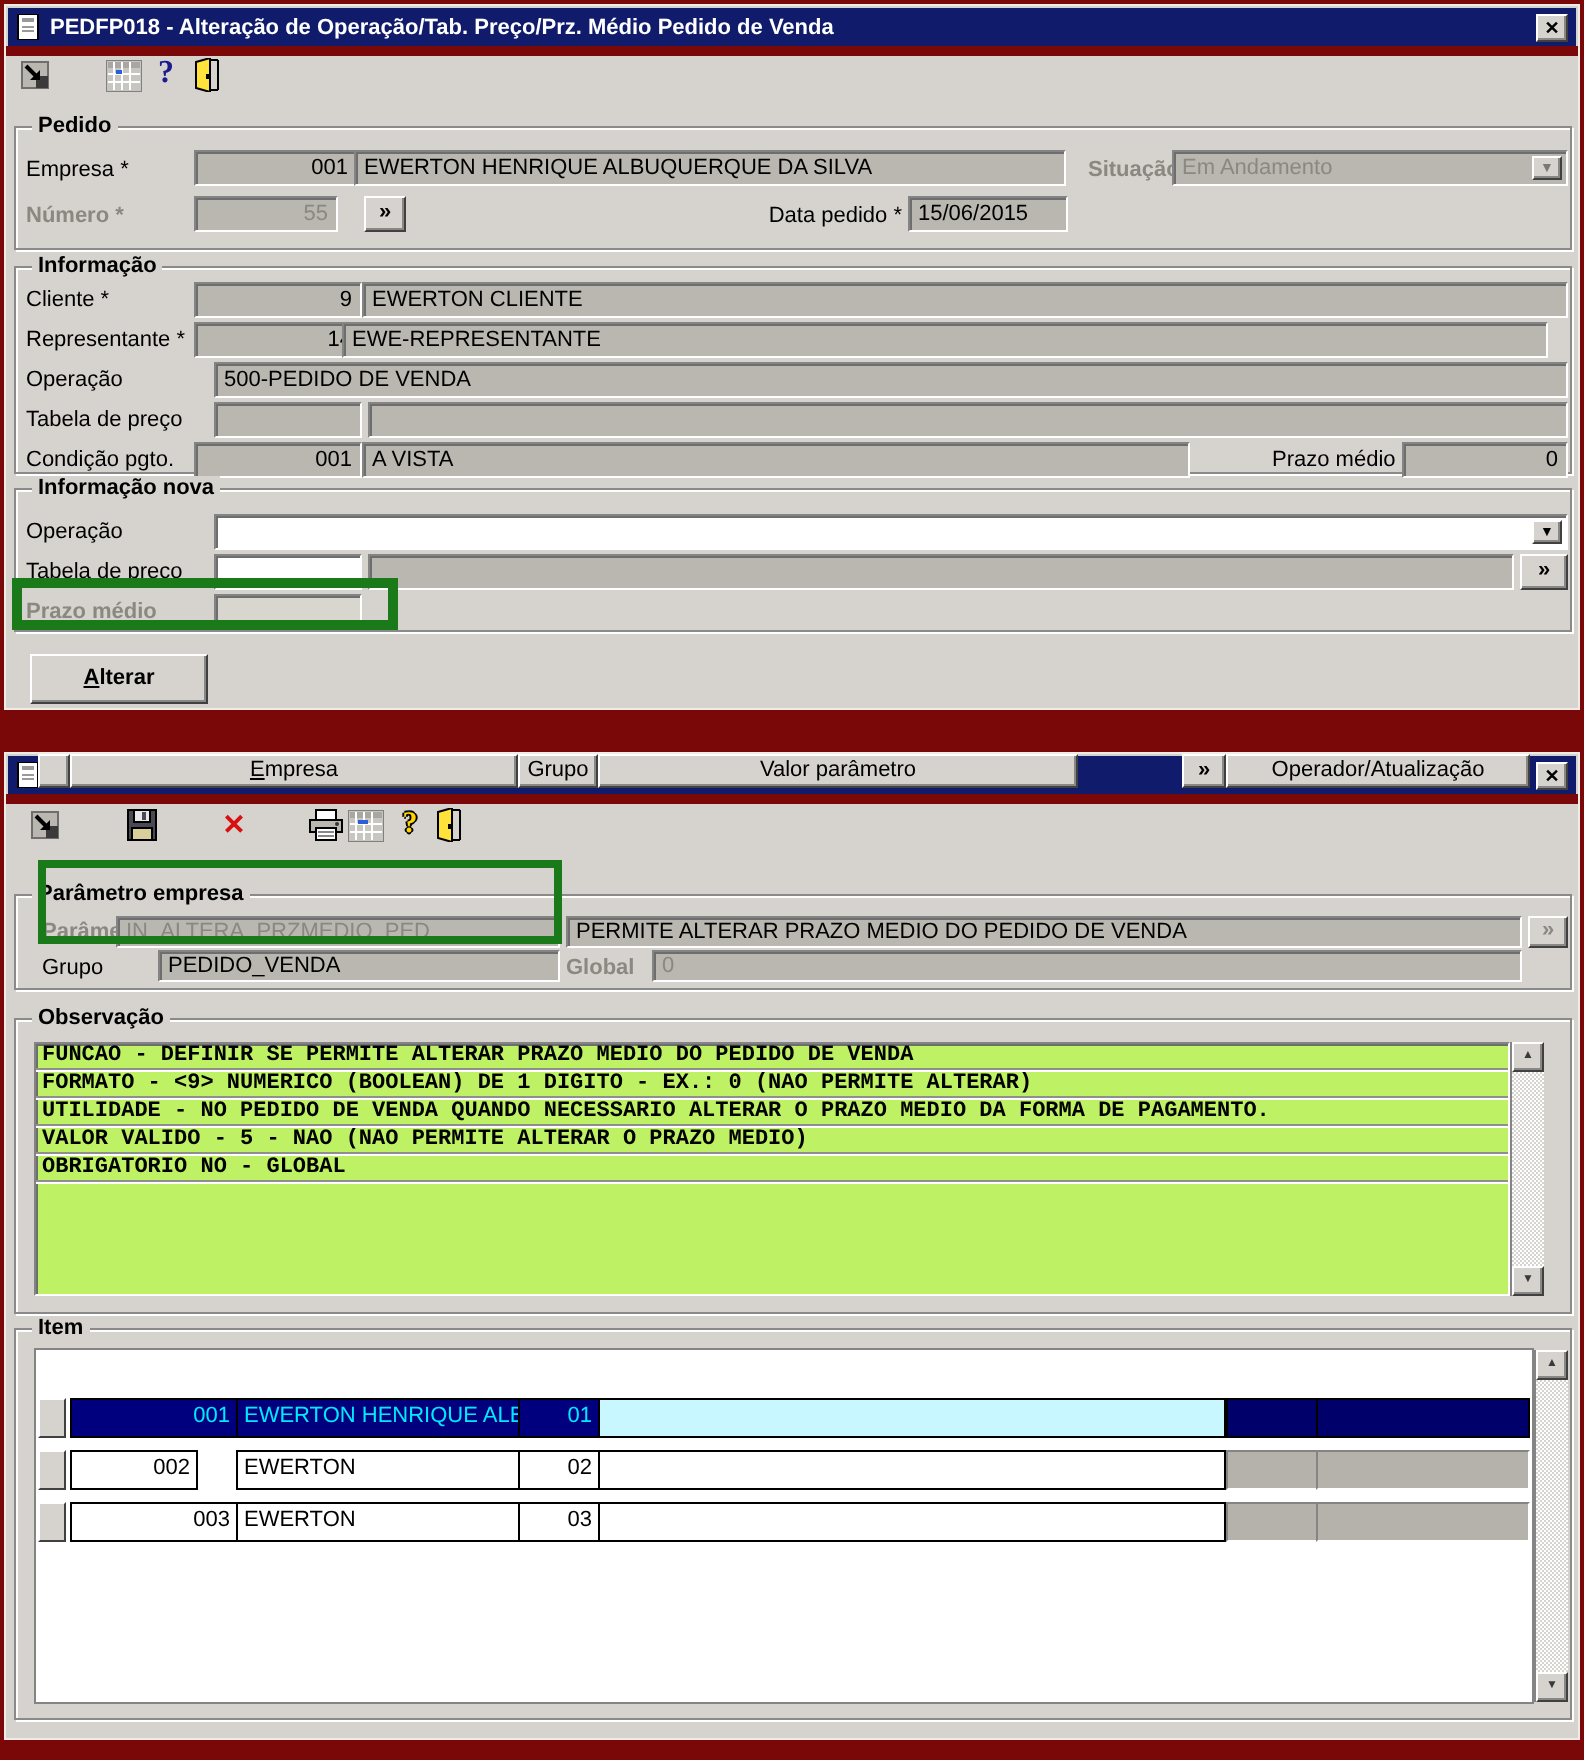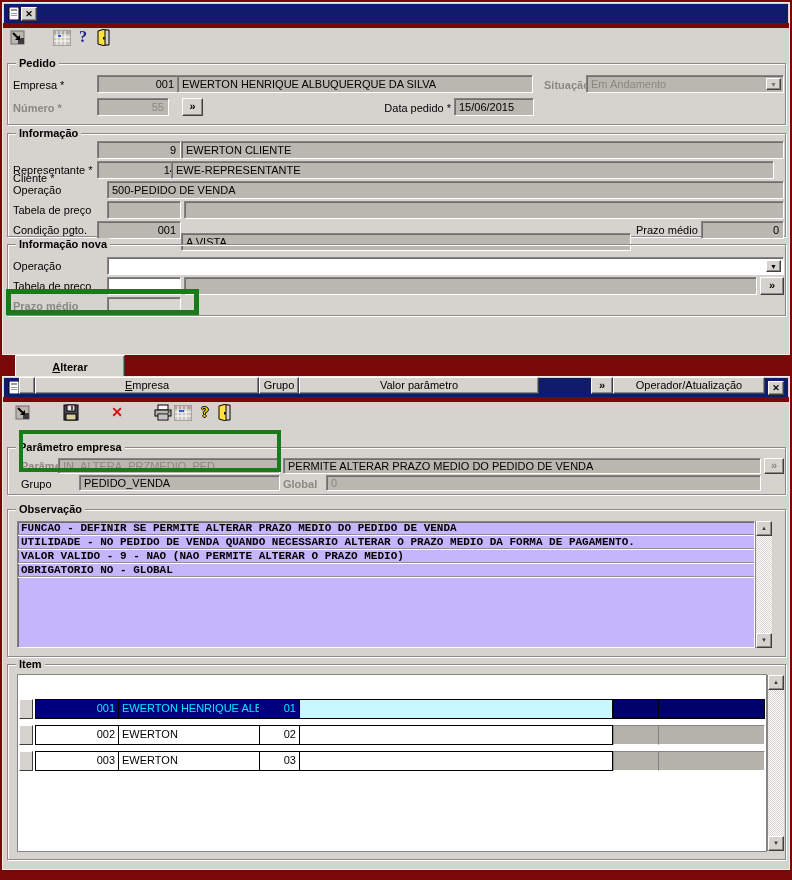--- a/index.html
+++ b/index.html
@@ -44,21 +44,21 @@
   .btn3d { position:absolute; background:#d6d3ce; border:1px solid; border-color:#ffffff #404040 #404040 #ffffff;
            box-shadow:inset -1px -1px 0 #8a8884; text-align:center; font-weight:bold; }
   .chev { font-size:11px; line-height:15px; }
   .combo-arr { position:absolute; top:2px; right:2px; bottom:2px; width:15px; background:#d6d3ce;
                border:1px solid; border-color:#fff #404040 #404040 #fff; box-shadow:inset -1px -1px 0 #8a8884;
                font-size:7px; text-align:center; line-height:12px; color:#000; }
   .combo-arr.dis { color:#7a786f; }
 
   .greenbox { position:absolute; border:4px solid #1a7a1a; background:transparent; pointer-events:none; }
 
-  .obsarea { position:absolute; background:#c4b5fd; border:1px solid; border-color:#848484 #fff #fff #848484;
+  .obsarea { position:absolute; background:#bef264; border:1px solid; border-color:#848484 #fff #fff #848484;
              box-shadow:inset 1px 1px 0 #6e6e6e; overflow:hidden;
              font-family:"Liberation Mono", monospace; font-weight:bold; font-size:11px; }
   .obs-row { height:13px; line-height:12px; border-bottom:1px solid #8f8f8f; box-shadow:0 1px 0 #ffffff;
              margin-bottom:1px; white-space:pre; overflow:hidden; padding-left:3px; }
   .green-inline { outline:3px solid #1a7a1a; outline-offset:0px; }
 
   .vscroll { position:absolute; width:17px; background:#fff;
              background-image:linear-gradient(45deg,#d6d3ce 25%,transparent 25%,transparent 75%,#d6d3ce 75%),
                               linear-gradient(45deg,#d6d3ce 25%,transparent 25%,transparent 75%,#d6d3ce 75%);
              background-size:2px 2px; background-position:0 0,1px 1px;
@@ -95,20 +95,21 @@
 
     <div class="titlebar">
       <span class="winicon">
         <svg width="13" height="13" viewBox="0 0 13 13">
             <rect x="1" y="0" width="10" height="13" fill="#fff" stroke="#000" stroke-width="1"></rect>
             <rect x="3" y="2" width="6" height="2" fill="#9a9a9a"></rect>
             <rect x="3" y="6" width="6" height="1" fill="#9a9a9a"></rect>
             <rect x="3" y="8" width="6" height="1" fill="#9a9a9a"></rect>
           </svg>
       </span>
+      <span class="ttext">PEDFP018 - Alteração de Operação/Tab. Preço/Prz. Médio Pedido de Venda</span>
       <span class="closebtn">✕</span>
     </div>
     <div class="tstrip" style="top:20px;"></div>
 
     <div class="ticon" style="left:5px; top:26px;">
       <svg width="16" height="16" viewBox="0 0 16 16">
           <rect x="1" y="1" width="13" height="13" fill="#b9b7af" stroke="#6e6e6e"></rect>
           <rect x="8" y="8" width="6" height="6" fill="#3a3a3a"></rect>
           <line x1="3" y1="3" x2="9" y2="9" stroke="#000" stroke-width="2"></line>
           <polygon points="10,10 5,10 10,5" fill="#000"></polygon>
@@ -154,53 +155,53 @@
     </div>
     <span class="lbl dis" style="left:10px; top:99px;">Número *</span>
     <div class="field right gtext" style="left:94px; top:95px; width:72px;">55</div>
     <div class="btn3d chev" style="left:179px; top:95px; width:21px; height:18px;">»</div>
     <span class="lbl" style="left:378px; top:99px; width:70px; text-align:right;">Data pedido *</span>
     <div class="field" style="left:451px; top:95px; width:80px;">15/06/2015</div>
 
     <div class="group" style="left:4px; top:130px; width:779px; height:104px;">
       <span class="legend">Informação</span>
     </div>
-    <span class="lbl" style="left:10px; top:141px;margin-top:28px;">Cliente *</span>
+    <span class="lbl" style="left:10px; top:141px;">Cliente *</span>
     <div class="field right" style="left:94px; top:138px; width:84px;">9</div>
     <div class="field" style="left:178px; top:138px; width:603px;">EWERTON CLIENTE</div>
     <span class="lbl" style="left:10px; top:161px;">Representante *</span>
     <div class="field right" style="left:94px; top:158px; width:84px;">14</div>
     <div class="field" style="left:168px; top:158px; width:603px;">EWE-REPRESENTANTE</div>
     <span class="lbl" style="left:10px; top:181px;">Operação</span>
     <div class="field" style="left:104px; top:178px; width:677px;">500-PEDIDO DE VENDA</div>
     <span class="lbl" style="left:10px; top:201px;">Tabela de preço</span>
     <div class="field" style="left:104px; top:198px; width:74px;"></div>
     <div class="field" style="left:181px; top:198px; width:600px;"></div>
     <span class="lbl" style="left:10px; top:221px;">Condição pgto.</span>
     <div class="field right" style="left:94px; top:218px; width:84px;">001</div>
-    <div class="field" style="left:178px; top:230px; width:450px;">A VISTA</div>
+    <div class="field" style="left:178px; top:218px; width:414px;">A VISTA</div>
     <span class="lbl" style="left:633px; top:221px;">Prazo médio</span>
     <div class="field right" style="left:698px; top:218px; width:83px;">0</div>
 
     <div class="group" style="left:4px; top:241px; width:779px; height:72px;">
       <span class="legend">Informação nova</span>
     </div>
     <span class="lbl" style="left:10px; top:257px;">Operação</span>
     <div class="field white" style="left:104px; top:254px; width:677px;">
       <span class="combo-arr">▼</span>
     </div>
     <span class="lbl" style="left:10px; top:277px;">Tabela de preço</span>
     <div class="field white" style="left:104px; top:274px; width:74px;"></div>
     <div class="field" style="left:181px; top:274px; width:573px;"></div>
     <div class="btn3d chev" style="left:757px; top:274px; width:24px; height:18px;">»</div>
     <span class="lbl dis" style="left:10px; top:297px;">Prazo médio</span>
     <div class="field lite" style="left:104px; top:294px; width:74px;"></div>
     <div class="greenbox" style="left:3px; top:286px; width:193px; height:26px; border-width:5px;"></div>
 
-    <div class="btn3d" style="left:12px; top:324px; width:110px; height:25px;margin-top:28px;">
+    <div class="btn3d" style="left:12px; top:324px; width:89px; height:25px;">
       <span class="fl-u" style="line-height:22px; text-align:center;">Alterar</span>
     </div>
   </div>
 
   <div class="win" style="left:2px; top:376px; width:788px; height:494px;">
 
     <div class="titlebar">
       <span class="winicon">
         <svg width="13" height="13" viewBox="0 0 13 13">
             <rect x="1" y="0" width="10" height="13" fill="#fff" stroke="#000" stroke-width="1"></rect>
@@ -281,22 +282,23 @@
     <div class="field h16" style="left:76px; top:98px; width:201px;">PEDIDO_VENDA</div>
     <span class="lbl dis" style="left:280px; top:101px;">Global</span>
     <div class="field h16 gtext" style="left:323px; top:98px; width:435px;">0</div>
     <div class="greenbox" style="left:16px; top:53px; width:262px; height:42px;"></div>
 
     <div class="group" style="left:4px; top:132px; width:779px; height:148px;">
       <span class="legend">Observação</span>
     </div>
     <div class="obsarea" style="left:14px; top:144px; width:738px; height:127px;">
       <div class="obs-row">FUNCAO - DEFINIR SE PERMITE ALTERAR PRAZO MEDIO DO PEDIDO DE VENDA</div>
+      <div class="obs-row">FORMATO - &lt;9&gt; NUMERICO (BOOLEAN) DE 1 DIGITO - EX.: 0 (NAO PERMITE ALTERAR)</div>
       <div class="obs-row">UTILIDADE - NO PEDIDO DE VENDA QUANDO NECESSARIO ALTERAR O PRAZO MEDIO DA FORMA DE PAGAMENTO.</div>
-      <div class="obs-row">VALOR VALIDO - 9 - NAO (NAO PERMITE ALTERAR O PRAZO MEDIO)</div>
+      <div class="obs-row">VALOR VALIDO - 5 - NAO (NAO PERMITE ALTERAR O PRAZO MEDIO)</div>
       <div class="obs-row">OBRIGATORIO NO - GLOBAL</div>
     </div>
     <div class="vscroll" style="left:752px; top:144px; height:127px;">
       <span class="sbtn" style="top:0;">▲</span>
       <span class="sbtn" style="bottom:0;">▼</span>
     </div>
 
     <div class="group" style="left:4px; top:287px; width:779px; height:196px;">
       <span class="legend">Item</span>
     </div>
@@ -313,21 +315,21 @@
 
     <div class="selcol" style="left:16px; top:322px; height:20px;"></div>
     <div class="rcell sel num" style="left:32px; top:322px; width:84px;">001</div>
     <div class="rcell sel" style="left:115px; top:322px; width:142px;">EWERTON HENRIQUE ALBUQUERQUE D</div>
     <div class="rcell sel num" style="left:256px; top:322px; width:41px;">01</div>
     <div class="rcell valsel" style="left:296px; top:322px; width:314px;"></div>
     <div class="rcell opersel" style="left:610px; top:322px; width:46px;"></div>
     <div class="rcell opersel" style="left:655px; top:322px; width:107px;"></div>
 
     <div class="selcol" style="left:16px; top:348px; height:20px;"></div>
-    <div class="rcell num" style="left:32px; top:348px; width:84px;">002</div>
+    <div class="rcell num" style="left:32px; top:348px; width:64px;">002</div>
     <div class="rcell" style="left:115px; top:348px; width:142px;">EWERTON</div>
     <div class="rcell num" style="left:256px; top:348px; width:41px;">02</div>
     <div class="rcell" style="left:296px; top:348px; width:314px;"></div>
     <div class="rcell opergray" style="left:610px; top:348px; width:46px;"></div>
     <div class="rcell opergray" style="left:655px; top:348px; width:107px;"></div>
 
     <div class="selcol" style="left:16px; top:374px; height:20px;"></div>
     <div class="rcell num" style="left:32px; top:374px; width:84px;">003</div>
     <div class="rcell" style="left:115px; top:374px; width:142px;">EWERTON</div>
     <div class="rcell num" style="left:256px; top:374px; width:41px;">03</div>

